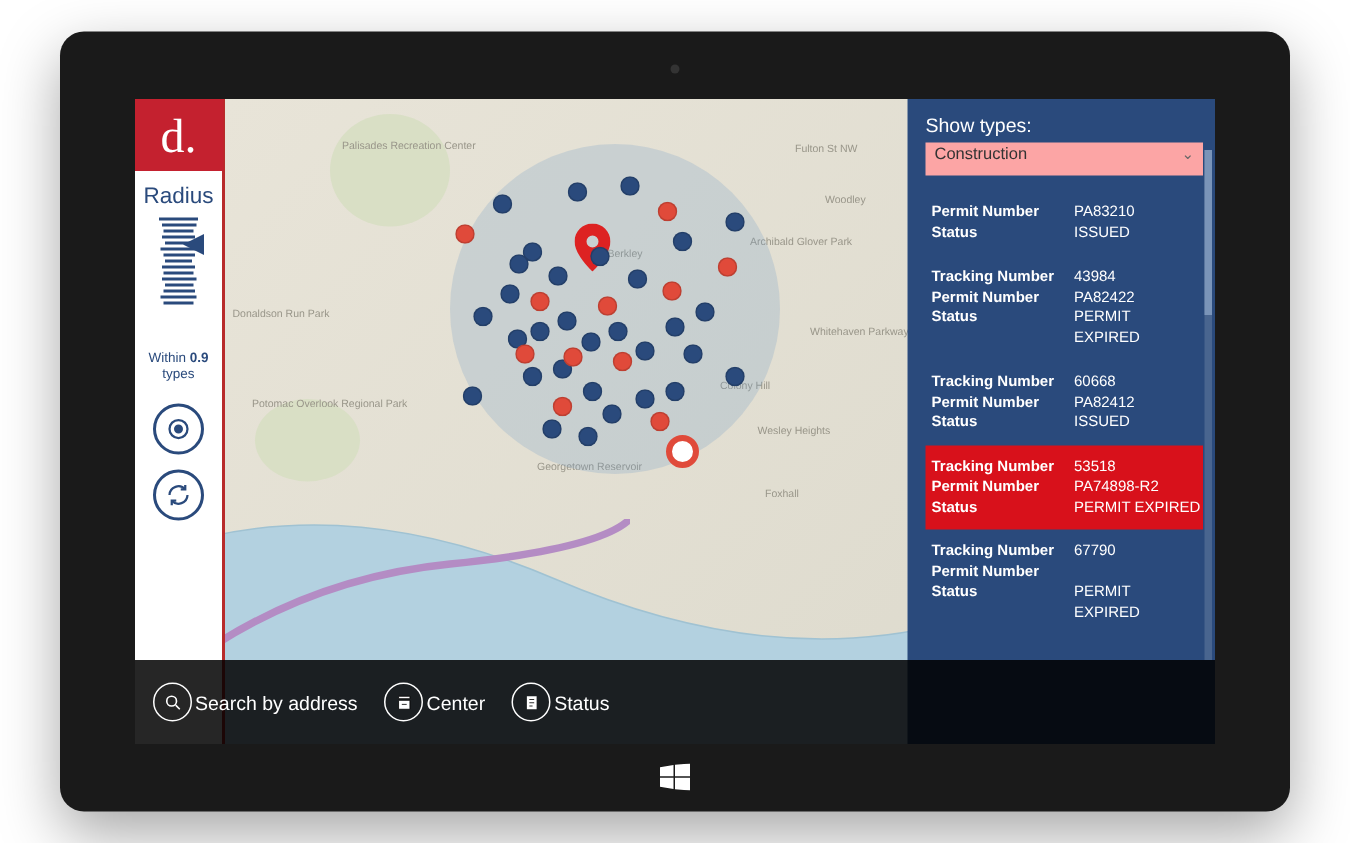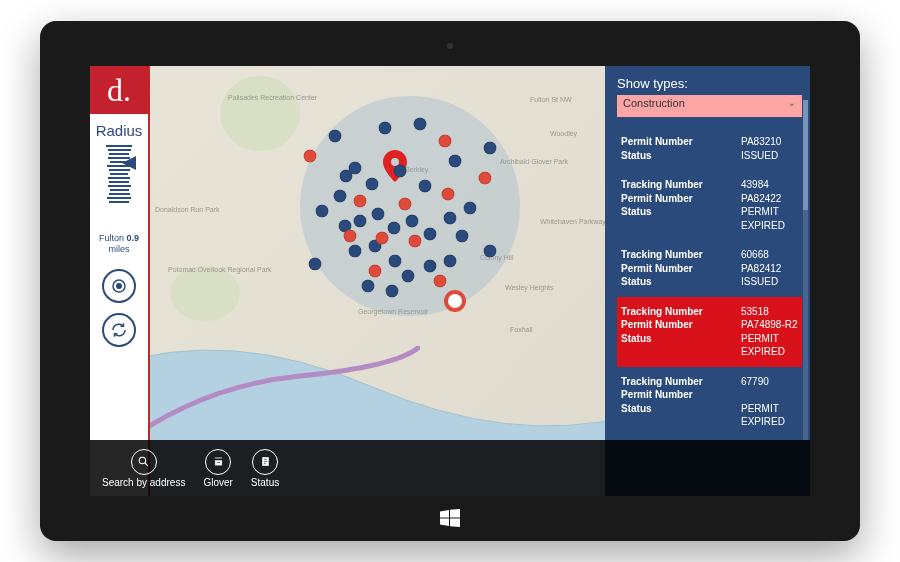--- a/index.html
+++ b/index.html
@@ -61,31 +61,31 @@
     
     .right-panel { width: 205px; height: 100%; background: #2a4a7c; color: #fff; padding: 10px 8px 10px 12px; overflow: hidden; position: relative; z-index: 5;}
     .panel-title { font-size: 13px; font-weight: 400; margin-bottom: 4px; }
     .type-select { width: 100%; height: 22px; background: #fca5a5; color: #333; font-size: 11px; padding: 2px 6px;
       border: none; display: flex; justify-content: space-between; cursor: pointer; }
     .type-select .chev { font-size: 10px; color: #666; }
     
     .permit-list { margin-top: 10px; position: relative; height: 320px; overflow: hidden; }
     .permit-item { padding: 8px 4px; font-size: 10px; line-height: 1.35; }
     .permit-item.highlight { background: #d8111b; margin: 0 -8px 0 -12px; padding: 8px 8px 8px 16px; }
-    .permit-row { display: flex; gap: 25px; }
+    .permit-row { display: flex; }
     .permit-label { width: 95px; font-weight: 600; }
     .permit-value { flex: 1; }
     
     .scrollbar { position: absolute; right: 2px; top: 34px; width: 5px; height: 340px; background: rgba(255,255,255,0.15); }
     .scroll-thumb { width: 100%; height: 110px; background: #7a94b8; position: absolute; top: 0; }
     
     
     .command-bar { position: absolute; bottom: 0; left: 0; right: 0; height: 56px;
       background: rgba(0,0,0,0.85); display: flex; align-items: center; padding: 0 12px; gap: 18px; z-index: 10;}
-    .cmd-btn { display: flex; flex-direction: column; align-items: center; color: #fff; font-size: 10px; cursor: pointer; gap: 2px; }
+    .cmd-btn { display: flex; flex-direction: row; align-items: center; color: #fff; font-size: 13px; cursor: pointer; gap: 2px; }
     .cmd-icon { width: 26px; height: 26px; border: 1.5px solid #fff; border-radius: 50%;
       display: flex; align-items: center; justify-content: center; }
     .cmd-icon svg { width: 13px; height: 13px; stroke: #fff; fill: none; stroke-width: 2; }
     .cmd-icon.filled svg { fill: #fff; stroke: none; }
   </style>
 </head>
 <body>
 
 <div class="tablet-frame">
   <div class="camera"></div>
@@ -114,21 +114,21 @@
           <div class="tick" style="width:22px"></div>
         <div class="tick" style="width:20px"></div>
           <div class="tick" style="width:23px"></div>
           <div class="tick" style="width:19px"></div>
         <div class="tick" style="width:21px"></div>
           <div class="tick" style="width:24px"></div>
           <div class="tick" style="width:20px"></div>
       </div>
       <div class="radius-pointer"></div>
       <div class="within-text">
-        <span>Fulton </span><strong>0.9</strong><br><span> miles</span>
+        <span>Within </span><strong>0.9</strong><br><span> types</span>
       </div>
       <div class="round-btn first">
         <svg viewBox="0 0 24 24">
             <circle cx="12" cy="12" r="8"></circle>
             <circle cx="12" cy="12" r="3" fill="#2a4a7c"></circle>
           </svg>
       </div>
       <div class="round-btn">
         <svg viewBox="0 0 24 24">
             <path d="M4 12a8 8 0 0 1 14-5M20 12a8 8 0 0 1-14 5"></path>
@@ -302,21 +302,21 @@
             </svg>
         </div>
         <span>Search by address</span>
       </div>
       <div class="cmd-btn">
         <div class="cmd-icon filled">
           <svg viewBox="0 0 24 24">
               <path d="M5 4h14v3H5zM5 9h14v11H5z M9 14h6" stroke="#000" stroke-width="1"></path>
             </svg>
         </div>
-        <span>Glover</span>
+        <span>Center</span>
       </div>
       <div class="cmd-btn">
         <div class="cmd-icon filled">
           <svg viewBox="0 0 24 24">
               <rect x="6" y="4" width="12" height="16"></rect>
               <path d="M9 8h6M9 12h6M9 16h4" stroke="#000" stroke-width="1"></path>
             </svg>
         </div>
         <span>Status</span>
       </div>

